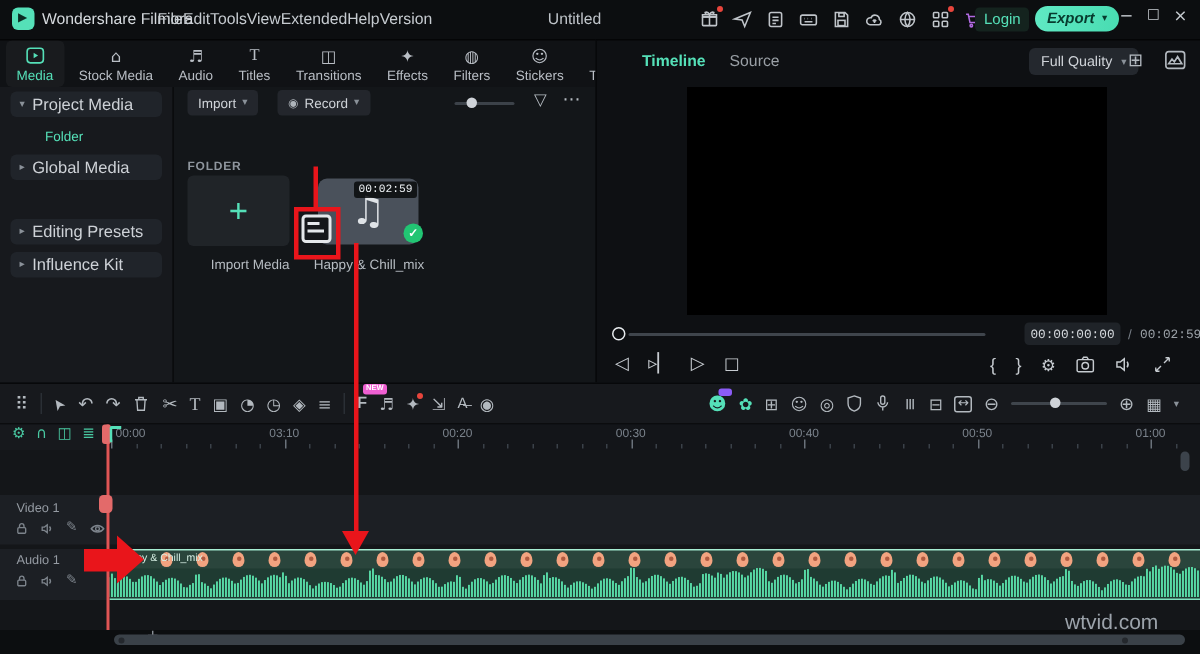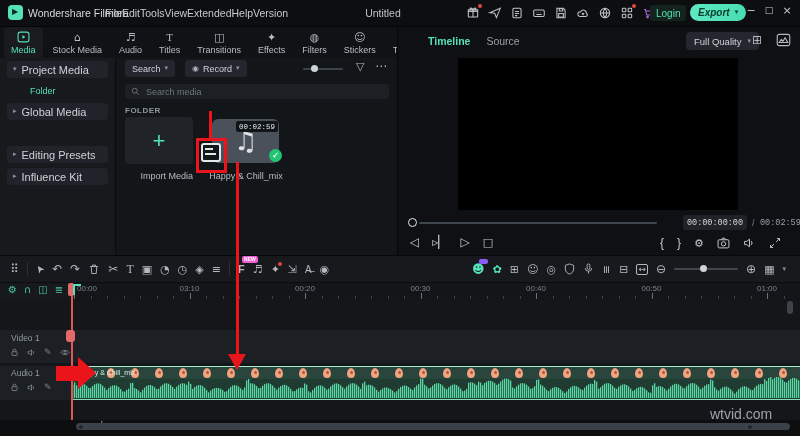--- a/index.html
+++ b/index.html
@@ -191,41 +191,34 @@
   <div class="side-pill" style="top:146px;">
     <span class="caret g">▸</span>
     <span class="lbl">Editing Presets</span>
   </div>
   <div class="side-pill" style="top:168px;">
     <span class="caret g">▸</span>
     <span class="lbl">Influence Kit</span>
   </div>
 
   <div class="abs pill-btn" style="left:125px;top:60px;">
-    <span>Search</span>
+    <span>Import</span>
       <span class="g caret">▾</span>
   </div>
   <div class="abs pill-btn" style="left:185px;top:60px;">
     <span class="g" style="font-size:8px;color:#aeb4ba;">◉</span>
     <span>Record</span>
       <span class="g caret">▾</span>
   </div>
   <div class="abs" style="left:303px;top:68px;width:40px;height:2px;background:#3c4249;border-radius:1px;">
     <span style="position:absolute;left:8px;top:-3px;width:7px;height:7px;border-radius:50%;background:#cfd3d8;"></span>
   </div>
   <span class="abs g" style="left:356px;top:61px;font-size:11px;color:#b3b9bf;">▽</span>
   <span class="abs g" style="left:375px;top:60px;font-size:12px;color:#b3b9bf;letter-spacing:1px;">⋯</span>
 
-  <div class="abs row" style="left:125px;top:84px;width:264px;height:15px;background:#1c1f23;border-radius:3px;padding:0 6px;box-sizing:border-box;gap:6px;">
-    <svg width="9" height="9" viewBox="0 0 24 24" fill="none" stroke="#6f767e" stroke-width="2.4">
-        <circle cx="10" cy="10" r="6.5"></circle>
-        <path d="m15 15 6 6"></path>
-      </svg>
-    <span style="font-size:9px;color:#6f767e;">Search media</span>
-  </div>
 
   <span class="abs" style="left:125px;top:106px;font-size:8px;font-weight:bold;letter-spacing:.5px;color:#8f969e;">FOLDER</span>
 
   <div class="abs" style="left:125px;top:117px;width:68px;height:47px;background:#202428;border-radius:4px;display:flex;align-items:center;justify-content:center;">
     <span style="font-size:22px;color:var(--accent);font-weight:300;">+</span>
   </div>
   <span class="abs" style="left:125px;top:171px;width:68px;text-align:right;font-size:9px;color:#b6bcc2;">Import Media</span>
 
   <div class="abs" style="left:212px;top:119px;width:67px;height:44px;background:#4a515b;border-radius:6px;display:flex;align-items:center;justify-content:center;">
     <span class="g" style="font-size:26px;color:#dfe3e7;">♫</span>

